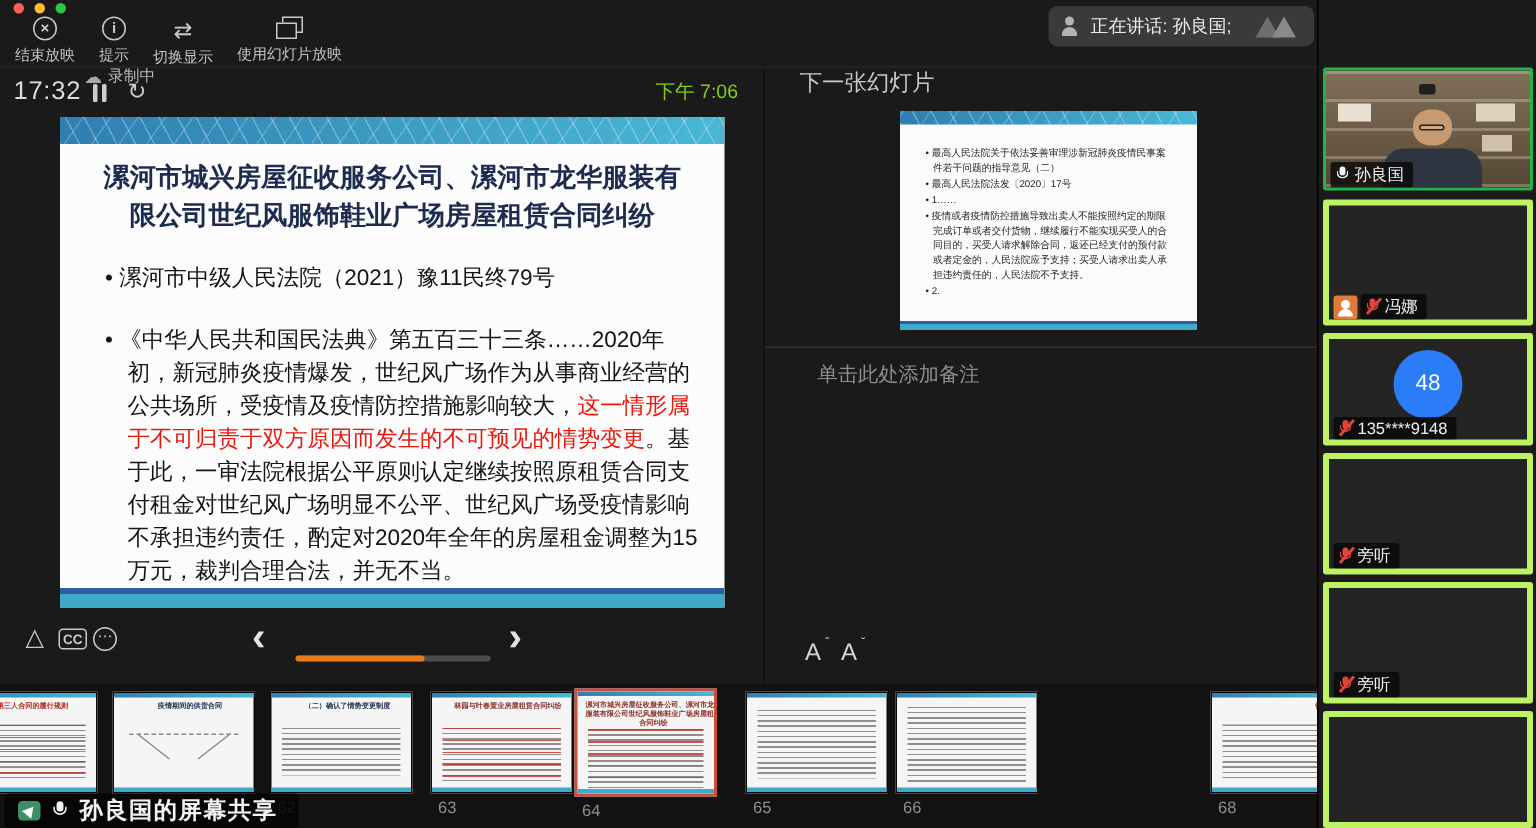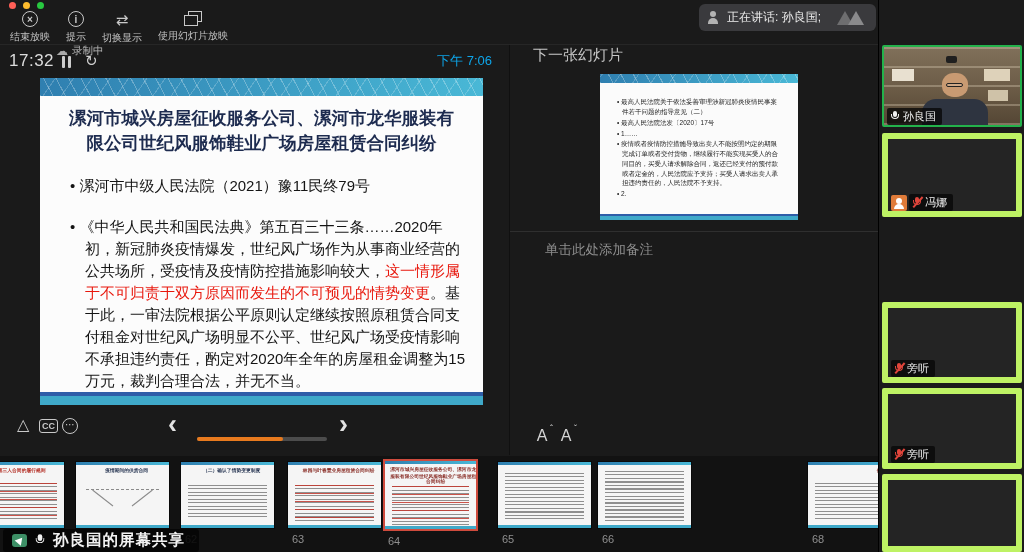--- a/index.html
+++ b/index.html
@@ -31,21 +31,21 @@
   #speaking-pill{position:absolute;top:4px;left:699px;width:177px;height:27px;background:#3a3a3d;border-radius:6px;display:flex;align-items:center;padding:0 9px;gap:7px;}
   .spk-person{position:relative;width:12px;height:13px;}
   .spk-person::before{content:"";position:absolute;left:2px;top:0;width:6px;height:6px;border-radius:50%;background:#b3b3b3;}
   .spk-person::after{content:"";position:absolute;left:0;bottom:0;width:10px;height:6px;border-radius:5px 5px 0 0;background:#b3b3b3;}
   #speaking-text{font-size:12px;color:#ececec;white-space:nowrap;}
   .pill-logo{margin-left:auto;position:relative;width:30px;height:15px;}
   .pill-logo i{position:absolute;bottom:0;width:0;height:0;border-left:8px solid transparent;border-right:8px solid transparent;}
   .pill-logo i:first-child{left:0;border-bottom:14px solid #6e6e70;}
   .pill-logo i:last-child{left:11px;border-bottom:14px solid #8a8a8c;}
 
-  #clock{position:absolute;top:52px;left:428px;width:64px;text-align:right;font-size:13px;color:#0ea5e9;}
+  #clock{position:absolute;top:52px;left:428px;width:64px;text-align:right;font-size:13px;color:#84cc16;}
 
   
   #slide{position:absolute;left:40px;top:78px;width:443px;height:327px;background:#fcfcfc;overflow:hidden;}
   .band-top{position:absolute;top:0;left:0;right:0;height:18px;
     background:linear-gradient(90deg,#2f7fb0,#49b8d6);}
   .band-top::after{content:"";position:absolute;inset:0;
     background:repeating-linear-gradient(62deg,rgba(255,255,255,.28) 0 1px,transparent 1px 11px),
                repeating-linear-gradient(-55deg,rgba(255,255,255,.2) 0 1px,transparent 1px 15px);}
   .band-bot{position:absolute;bottom:0;left:0;right:0;height:13px;}
   .band-bot .b1{height:4px;background:#2f5da8;}
@@ -122,21 +122,21 @@
   
   .mic{position:relative;width:10px;height:13px;flex:0 0 auto;}
   .mic i{position:absolute;left:3px;top:1px;width:4px;height:6px;border-radius:2px;background:#f2f2f2;}
   .mic u{position:absolute;left:1px;top:4px;width:8px;height:5px;border:1px solid #f2f2f2;border-top:none;border-radius:0 0 4px 4px;}
   .mic.muted i{background:#e0453b;} .mic.muted u{border-color:#e0453b;}
   .mic.muted::after{content:"";position:absolute;left:4.5px;top:-1px;width:1.5px;height:14px;background:#e0453b;transform:rotate(42deg);}
   .mic.big{transform:scale(1.15);}
 
   
   #sidebar{position:absolute;left:878px;top:0;width:146px;height:552px;background:#1b1b1b;border-left:1px solid #000;overflow:hidden;}
-  .p-tile{position:absolute;left:3px;width:140px;background:#242424;border:6px solid #bef264;border-radius:2px;overflow:hidden;}
+  .p-tile{position:absolute;left:3px;width:140px;background:#242424;border:4px solid #bef264;border-radius:2px;overflow:hidden;}
   .p-tile.active{border:2px solid #23b24b;}
   .p-bottom{position:absolute;left:3px;bottom:0;display:flex;align-items:flex-end;gap:2px;z-index:3;}
   .p-label{display:flex;align-items:center;gap:3px;background:rgba(8,8,8,.8);border-radius:2px;padding:1px 6px 1px 3px;font-size:11px;color:#f0f0f0;white-space:nowrap;}
   .host-badge{position:relative;width:16px;height:16px;background:#e07b39;border-radius:2px;}
   .host-badge::before{content:"";position:absolute;left:5px;top:2.5px;width:6px;height:6px;border-radius:50%;background:#fff;}
   .host-badge::after{content:"";position:absolute;left:3px;bottom:2px;width:10px;height:5px;border-radius:5px 5px 0 0;background:#fff;}
   .av{position:absolute;left:50%;top:50%;transform:translate(-50%,-58%);width:46px;height:46px;border-radius:50%;}
   .av span{position:absolute;inset:0;display:flex;align-items:center;justify-content:center;color:#fff;font-size:15px;}
   
   .video-scene{position:absolute;inset:0;background:linear-gradient(180deg,#80705a,#6b5b46 55%,#544634);}
@@ -372,20 +372,34 @@
           <span class="host-badge"></span>
           <span class="p-label">
             <span class="mic muted">
               <i></i>
               <u></u>
             </span>
             <span>冯娜</span>
           </span>
         </div>
       </div>
+      <div class="p-tile" style="top: 222px; height: 75px;">
+        <div class="av avatar-number" style="background: rgb(42, 124, 247);">
+          <span>48</span>
+        </div>
+        <div class="p-bottom">
+          <span class="p-label">
+            <span class="mic muted">
+              <i></i>
+              <u></u>
+            </span>
+            <span>135****9148</span>
+          </span>
+        </div>
+      </div>
       <div class="p-tile" style="top: 302px; height: 81px;">
         <div class="av avatar-beige"></div>
         <div class="p-bottom">
           <span class="p-label">
             <span class="mic muted">
               <i></i>
               <u></u>
             </span>
             <span>旁听</span>
           </span>

